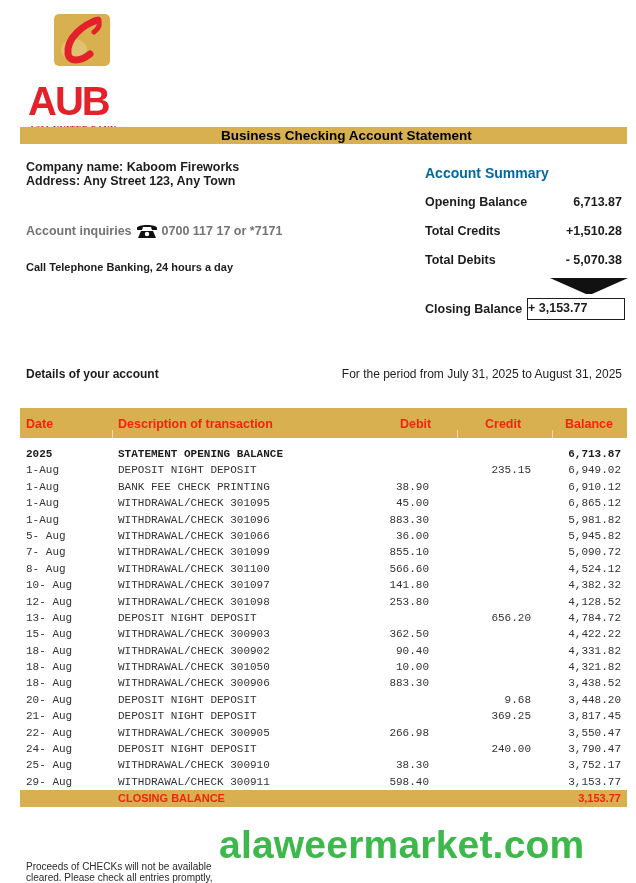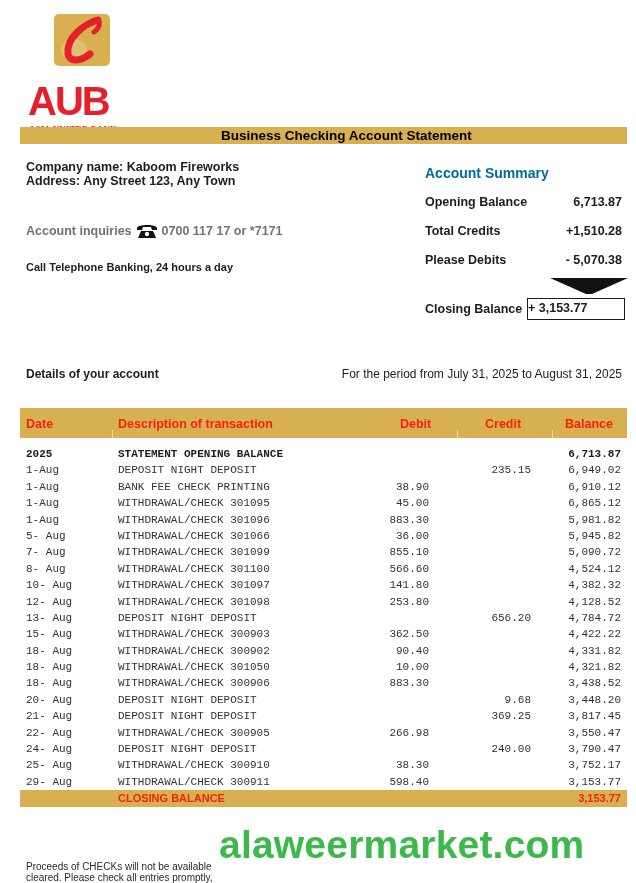--- a/index.html
+++ b/index.html
@@ -88,21 +88,21 @@
 
 <div class="sum-row" style="top:195px;">
   <span class="lbl">Opening Balance</span>
   <span class="val">6,713.87</span>
 </div>
 <div class="sum-row" style="top:224px;">
   <span class="lbl">Total Credits</span>
   <span class="val">+1,510.28</span>
 </div>
 <div class="sum-row" style="top:253px;">
-  <span class="lbl">Please Debits</span>
+  <span class="lbl">Total Debits</span>
   <span class="val">- 5,070.38</span>
 </div>
 
 <svg class="arrow" viewBox="0 0 78 18">
   <path d="M0 2 L78 2 L42 18 L36 18 Z" fill="#111"></path>
 </svg>
 
 <div class="closing-lbl">Closing Balance</div>
 <div class="closing-box">+ 3,153.77</div>
 

